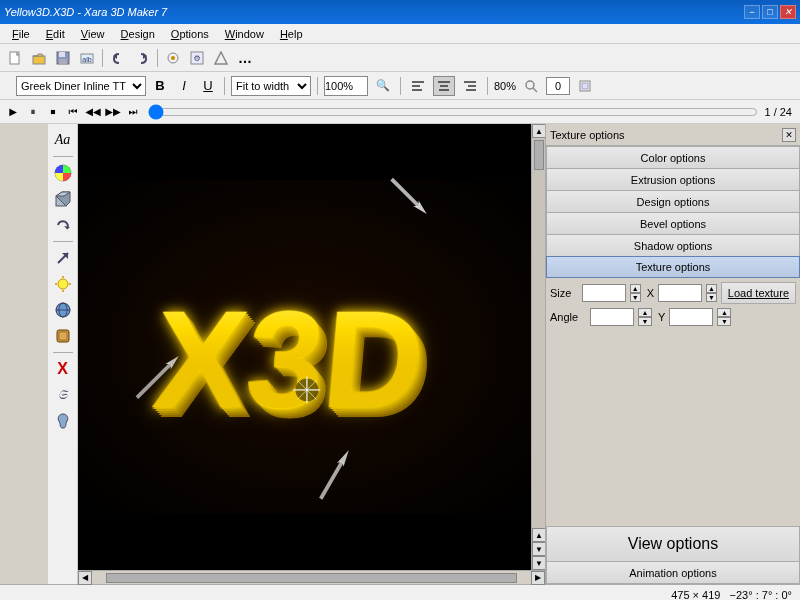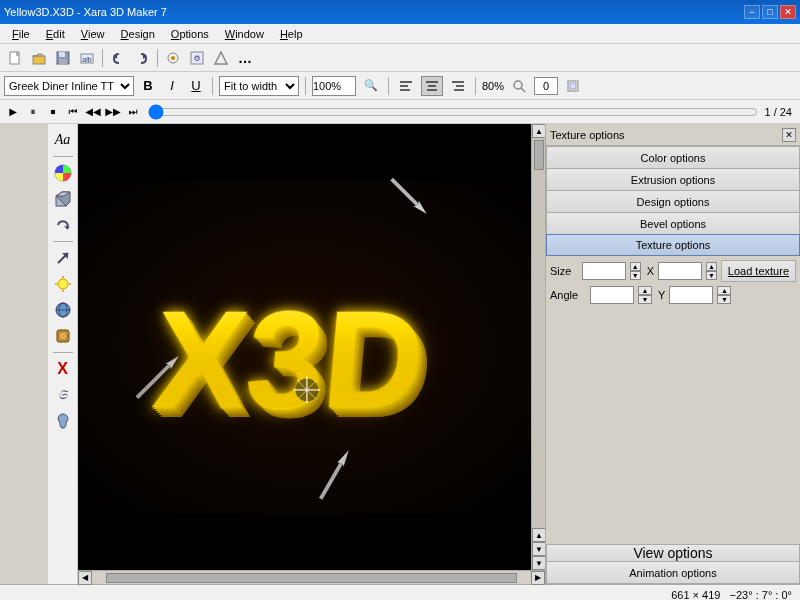--- a/index.html
+++ b/index.html
@@ -1,36 +1,36 @@
 <!DOCTYPE html>
 <html><head>
   <meta charset="utf-8">
   <style>
     * { box-sizing: border-box; margin: 0; padding: 0; }
     body { font-family: 'Segoe UI', Tahoma, Geneva, Verdana, sans-serif; font-size: 11px; background: #d4d0c8; overflow: hidden; width: 800px; height: 600px; }
     
     
-    .title-bar { background: linear-gradient(to bottom, #0a5cbf, #1070e0); color: white; height: 20px; display: flex; align-items: center; padding: 12px 4px; justify-content: space-between; }
+    .title-bar { background: linear-gradient(to bottom, #0a5cbf, #1070e0); color: white; height: 20px; display: flex; align-items: center; padding: 12px 4px; justify-content: space-between; font-style: italic; }
     .title-bar-text { font-size: 11px; font-weight: normal; }
     .title-bar-buttons { display: flex; gap: 2px; }
     .tb-btn { width: 16px; height: 14px; font-size: 9px; display: flex; align-items: center; justify-content: center; cursor: pointer; border: 1px solid rgba(255,255,255,0.3); color: white; background: rgba(255,255,255,0.1); }
     .tb-btn.close { background: #d04040; }
 
     
     .menu-bar { background: #f0f0f0; height: 20px; display: flex; align-items: center; padding: 0 4px; border-bottom: 1px solid #ccc; }
     .menu-item { padding: 2px 8px; font-size: 11px; cursor: pointer; height: 18px; display: flex; align-items: center; }
     .menu-item u { text-decoration: underline; }
 
     
     .toolbar { background: #f0f0f0; height: 28px; display: flex; align-items: center; padding: 2px 4px; gap: 2px; border-bottom: 1px solid #ccc; }
     .tb-icon-btn { width: 22px; height: 22px; display: flex; align-items: center; justify-content: center; border: 1px solid transparent; cursor: pointer; background: transparent; font-size: 12px; }
     .tb-separator { width: 1px; height: 18px; background: #aaa; margin: 0 2px; }
 
     
-    .toolbar2 { background: #f0f0f0; height: 28px; display: flex; align-items: center; padding: 2px 4px; gap: 4px; border-bottom: 1px solid #ccc; }
+    .toolbar2 { background: #f0f0f0; height: 28px; display: flex; align-items: center; padding: 2px 16px; gap: 4px; border-bottom: 1px solid #ccc; }
     .font-select { width: 130px; height: 20px; font-size: 11px; border: 1px solid #888; background: white; }
     .tb-bold { font-weight: bold; font-size: 13px; width: 20px; height: 20px; display: flex; align-items: center; justify-content: center; cursor: pointer; border: 1px solid transparent; }
     .tb-italic { font-style: italic; font-size: 13px; width: 20px; height: 20px; display: flex; align-items: center; justify-content: center; cursor: pointer; border: 1px solid transparent; }
     .fit-select { width: 80px; height: 20px; font-size: 11px; border: 1px solid #888; background: white; }
     .zoom-select { width: 44px; height: 20px; font-size: 11px; border: 1px solid #888; background: white; }
     .align-btn { width: 22px; height: 20px; display: flex; align-items: center; justify-content: center; cursor: pointer; border: 1px solid transparent; font-size: 12px; }
     .align-btn.active { border: 1px solid #888; background: #d0d0d0; }
 
     
     .toolbar3 { background: #f0f0f0; height: 24px; display: flex; align-items: center; padding: 2px 4px; gap: 2px; border-bottom: 1px solid #ccc; }
@@ -68,21 +68,21 @@
     .tc-row { display: flex; align-items: center; gap: 4px; }
     .tc-select { flex: 1; height: 20px; font-size: 11px; border: 1px solid #888; background: white; }
     .tc-checkbox { display: flex; align-items: center; gap: 2px; font-size: 11px; }
     .tc-label { font-size: 11px; width: 36px; }
     .tc-input { width: 44px; height: 18px; border: 1px solid #888; background: white; font-size: 11px; }
     .tc-spin-up, .tc-spin-dn { flex: 1; border: 1px solid #888; background: #e8e8e8; display: flex; align-items: center; justify-content: center; font-size: 7px; cursor: pointer; line-height: 1; }
     .tc-xy-label { font-size: 11px; margin-left: 2px; }
     .load-texture-btn { background: linear-gradient(to bottom, #e8e8e8, #d8d8d8); border: 1px solid #aaa; padding: 2px 6px; font-size: 11px; cursor: pointer; height: 22px; white-space: nowrap; text-decoration: underline; }
     
     .panel-spacer { flex: 1; }
-    .view-options-btn { width: 100%; height: 18px; background: linear-gradient(to bottom, #e8e8e8, #d8d8d8); border: 1px solid #aaa; text-align: center; display: flex; align-items: center; justify-content: center; cursor: pointer; font-size: 14px; }
+    .view-options-btn { width: 100%; height: 36px; background: linear-gradient(to bottom, #e8e8e8, #d8d8d8); border: 1px solid #aaa; text-align: center; display: flex; align-items: center; justify-content: center; cursor: pointer; font-size: 16px; }
     .animation-options-btn { width: 100%; height: 22px; background: linear-gradient(to bottom, #e8e8e8, #d8d8d8); border: 1px solid #aaa; border-top: none; text-align: center; display: flex; align-items: center; justify-content: center; cursor: pointer; font-size: 11px; }
 
     
     .status-bar { height: 20px; background: #f0f0f0; border-top: 1px solid #aaa; display: flex; align-items: center; padding: 0 8px; font-size: 11px; justify-content: flex-end; }
 
     
     .canvas-wrapper { display: flex; flex-direction: column; flex: 1; }
     .canvas-main { display: flex; flex: 1; }
     .canvas-v-scroll { width: 14px; background: #d4d0c8; border-left: 1px solid #aaa; display: flex; flex-direction: column; }
     .canvas-v-arrow { width: 14px; height: 14px; background: #e0e0e0; border: 1px solid #888; display: flex; align-items: center; justify-content: center; font-size: 8px; cursor: pointer; }
@@ -403,20 +403,21 @@
   <div class="right-panel">
     <div class="right-header">
       <span class="right-header-title">Texture options</span>
       <div class="right-close">✕</div>
     </div>
 
     <div class="panel-btn">Color options</div>
     <div class="panel-btn">Extrusion options</div>
     <div class="panel-btn">Design options</div>
     <div class="panel-btn">Bevel options</div>
+    <div class="panel-btn">Shadow options</div>
     <div class="panel-btn active">Texture options</div>
 
     <div class="texture-controls">
 
 
       <div class="tc-row">
         <span class="tc-label">Size</span>
         <input type="text" class="tc-input" value="" style="">
         <div style="display:flex; flex-direction:column; width:14px;">
           <div class="tc-spin-up">▲</div>
@@ -448,16 +449,16 @@
     </div>
 
     <div class="panel-spacer"></div>
 
     <div class="view-options-btn">View options</div>
     <div class="animation-options-btn">Animation options</div>
   </div>
 </div>
 
 <div class="status-bar">
-  <span>661 × 419</span>
+  <span>475 × 419</span>
   <span>&nbsp;&nbsp;&nbsp;</span>
   <span>−23° : 7° : 0°</span>
 </div>
 
 </body></html>

